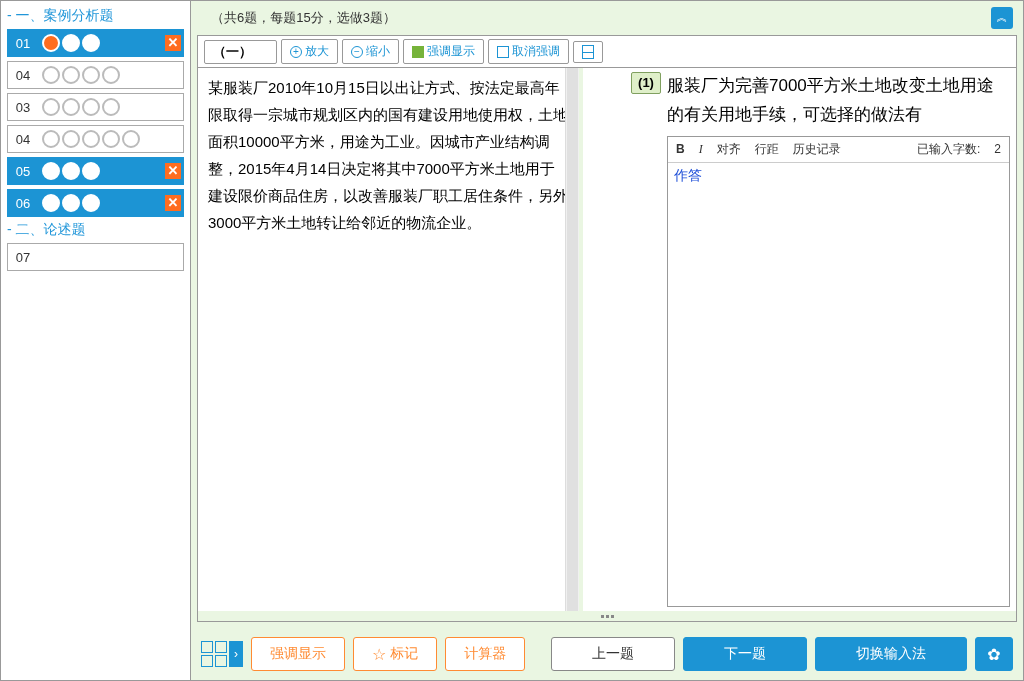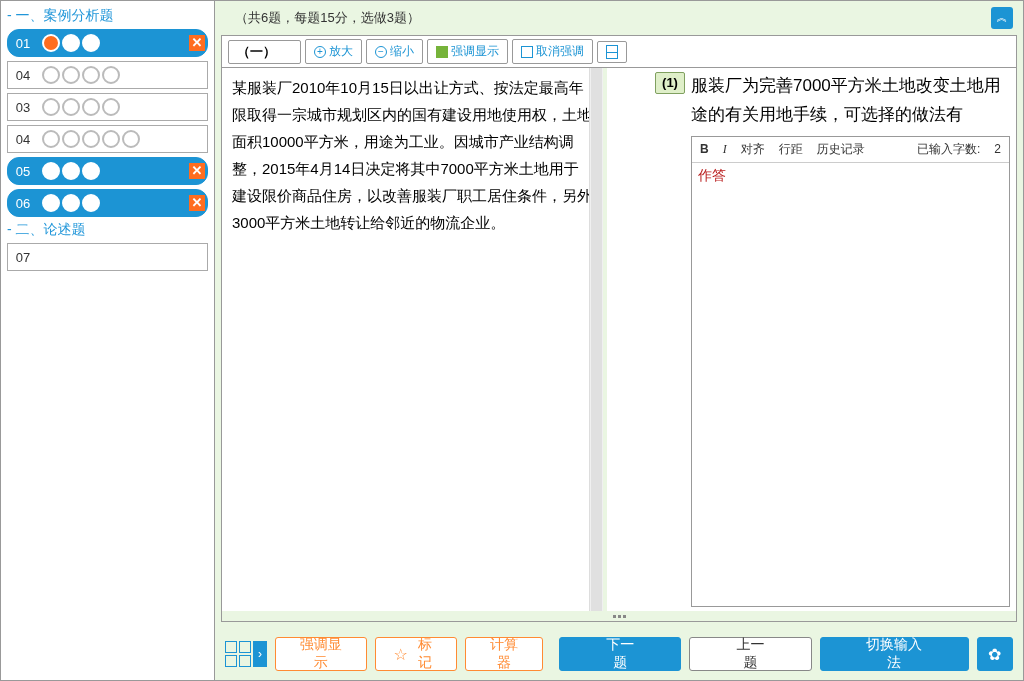--- a/index.html
+++ b/index.html
@@ -1,24 +1,24 @@
 <!DOCTYPE html>
 <html><head>
 <meta charset="utf-8">
 <style>
 * { box-sizing: border-box; margin: 0; padding: 0; }
 body { font-family: "Microsoft YaHei", Arial, sans-serif; font-size: 13px; background: #fff; overflow: hidden; }
 .app { display: flex; width: 1024px; height: 681px; }
 
 
-.sidebar { width: 215px; border: 1px solid #999; padding: 4px 6px; }
+.sidebar { width: 191px; border: 1px solid #999; padding: 4px 6px; }
 .section-title { color: #2196d9; font-size: 14px; margin: 2px 0 4px 0; }
 .section-title::before { content: "- "; }
 .q-item { display: flex; align-items: center; height: 28px; margin-bottom: 4px; border: 1px solid #aaa; background: #fff; position: relative; }
-.q-item.active { background: #1c94d4; border-color: #1c94d4; border-radius: 12px; }
+.q-item.active { background: #1c94d4; border-color: #1c94d4; }
 .q-num { width: 30px; text-align: center; font-weight: normal; color: #333; }
 .q-item.active .q-num { color: #fff; }
 .dots { display: flex; gap: 2px; margin-left: 4px; }
 .dot { width: 18px; height: 18px; border-radius: 50%; border: 2px solid #bbb; background: transparent; }
 .q-item .dot.filled-orange { background: #ff6d1f; border-color: #ff6d1f; }
 .q-item .dot.filled-blue { background: #1c94d4; border-color: #1c94d4; }
 .q-item.active .dot { border-color: #fff; }
 .q-item.active .dot.filled-blue { background: #fff; border-color: #fff; }
 .x-mark { position: absolute; right: 2px; top: 5px; width: 16px; height: 16px; background: #ff6d1f; color: #fff; font-size: 13px; line-height: 16px; text-align: center; font-weight: bold; }
 
@@ -43,21 +43,21 @@
 .scrollbar-thumb { position: absolute; left: 1px; right: 1px; top: 0; height: 100%; background: #e0e0e0; }
 .pane-right { flex: 1; display: flex; flex-direction: column; padding: 4px 6px 4px 4px; }
 .sub-q-row { display: flex; gap: 6px; margin-bottom: 6px; }
 .sub-q-badge { width: 30px; height: 22px; background: #dfefc9; border: 1px solid #80a060; text-align: center; border-radius: 2px; font-weight: bold; line-height: 20px; }
 .sub-q-text { flex: 1; font-size: 17px; line-height: 1.7; }
 .editor { flex: 1; border: 1px solid #999; display: flex; flex-direction: column; margin-left: 36px; }
 .editor-toolbar { display: flex; align-items: center; height: 26px; border-bottom: 1px solid #ccc; padding: 0 8px; gap: 14px; font-size: 12px; color: #333; }
 .editor-toolbar .b { font-weight: bold; }
 .editor-toolbar .i { font-style: italic; font-family: serif; }
 .editor-toolbar .spacer { flex: 1; }
-.editor-area { flex: 1; padding: 4px 6px; font-size: 14px; color: #b91c1c; }
+.editor-area { flex: 1; padding: 4px 6px; font-size: 14px; color: #1d4ed8; }
 .resize-bar { height: 10px; background: #eaf6e2; position: relative; }
 .resize-handle { position: absolute; left: 50%; transform: translateX(-50%); width: 28px; height: 10px; display: flex; align-items: center; justify-content: center; gap: 2px; }
 .resize-handle span { width: 3px; height: 3px; background: #888; }
 
 
 .footer { height: 52px; display: flex; align-items: center; padding: 0 10px; gap: 8px; }
 .grid-btn { display: flex; align-items: center; cursor: pointer; }
 .grid-cells { display: grid; grid-template-columns: repeat(2, 12px); grid-template-rows: repeat(2, 12px); gap: 2px; }
 .grid-cells span { border: 1.5px solid #1c94d4; }
 .grid-arrow { width: 14px; height: 26px; background: #1c94d4; color: #fff; text-align: center; line-height: 26px; margin-left: 2px; font-size: 12px; }
@@ -220,26 +220,26 @@
           <span>强调显示</span>
         </button>
       <button class="f-btn">
           <span class="star-ico">☆</span>
           <span>标记</span>
         </button>
       <button class="f-btn">
           <span>计算器</span>
         </button>
       <span style="flex:1"></span>
+      <button class="f-btn gray">
+          <span>上一题</span>
+        </button>
       <button class="f-btn blue">
           <span>下一题</span>
         </button>
-      <button class="f-btn gray">
-          <span>上一题</span>
-        </button>
       <button class="f-btn blue">
           <span>切换输入法</span>
         </button>
       <button class="f-btn blue-small">
           <span class="gear-ico">✿</span>
         </button>
     </div>
   </div>
 </div>
 

